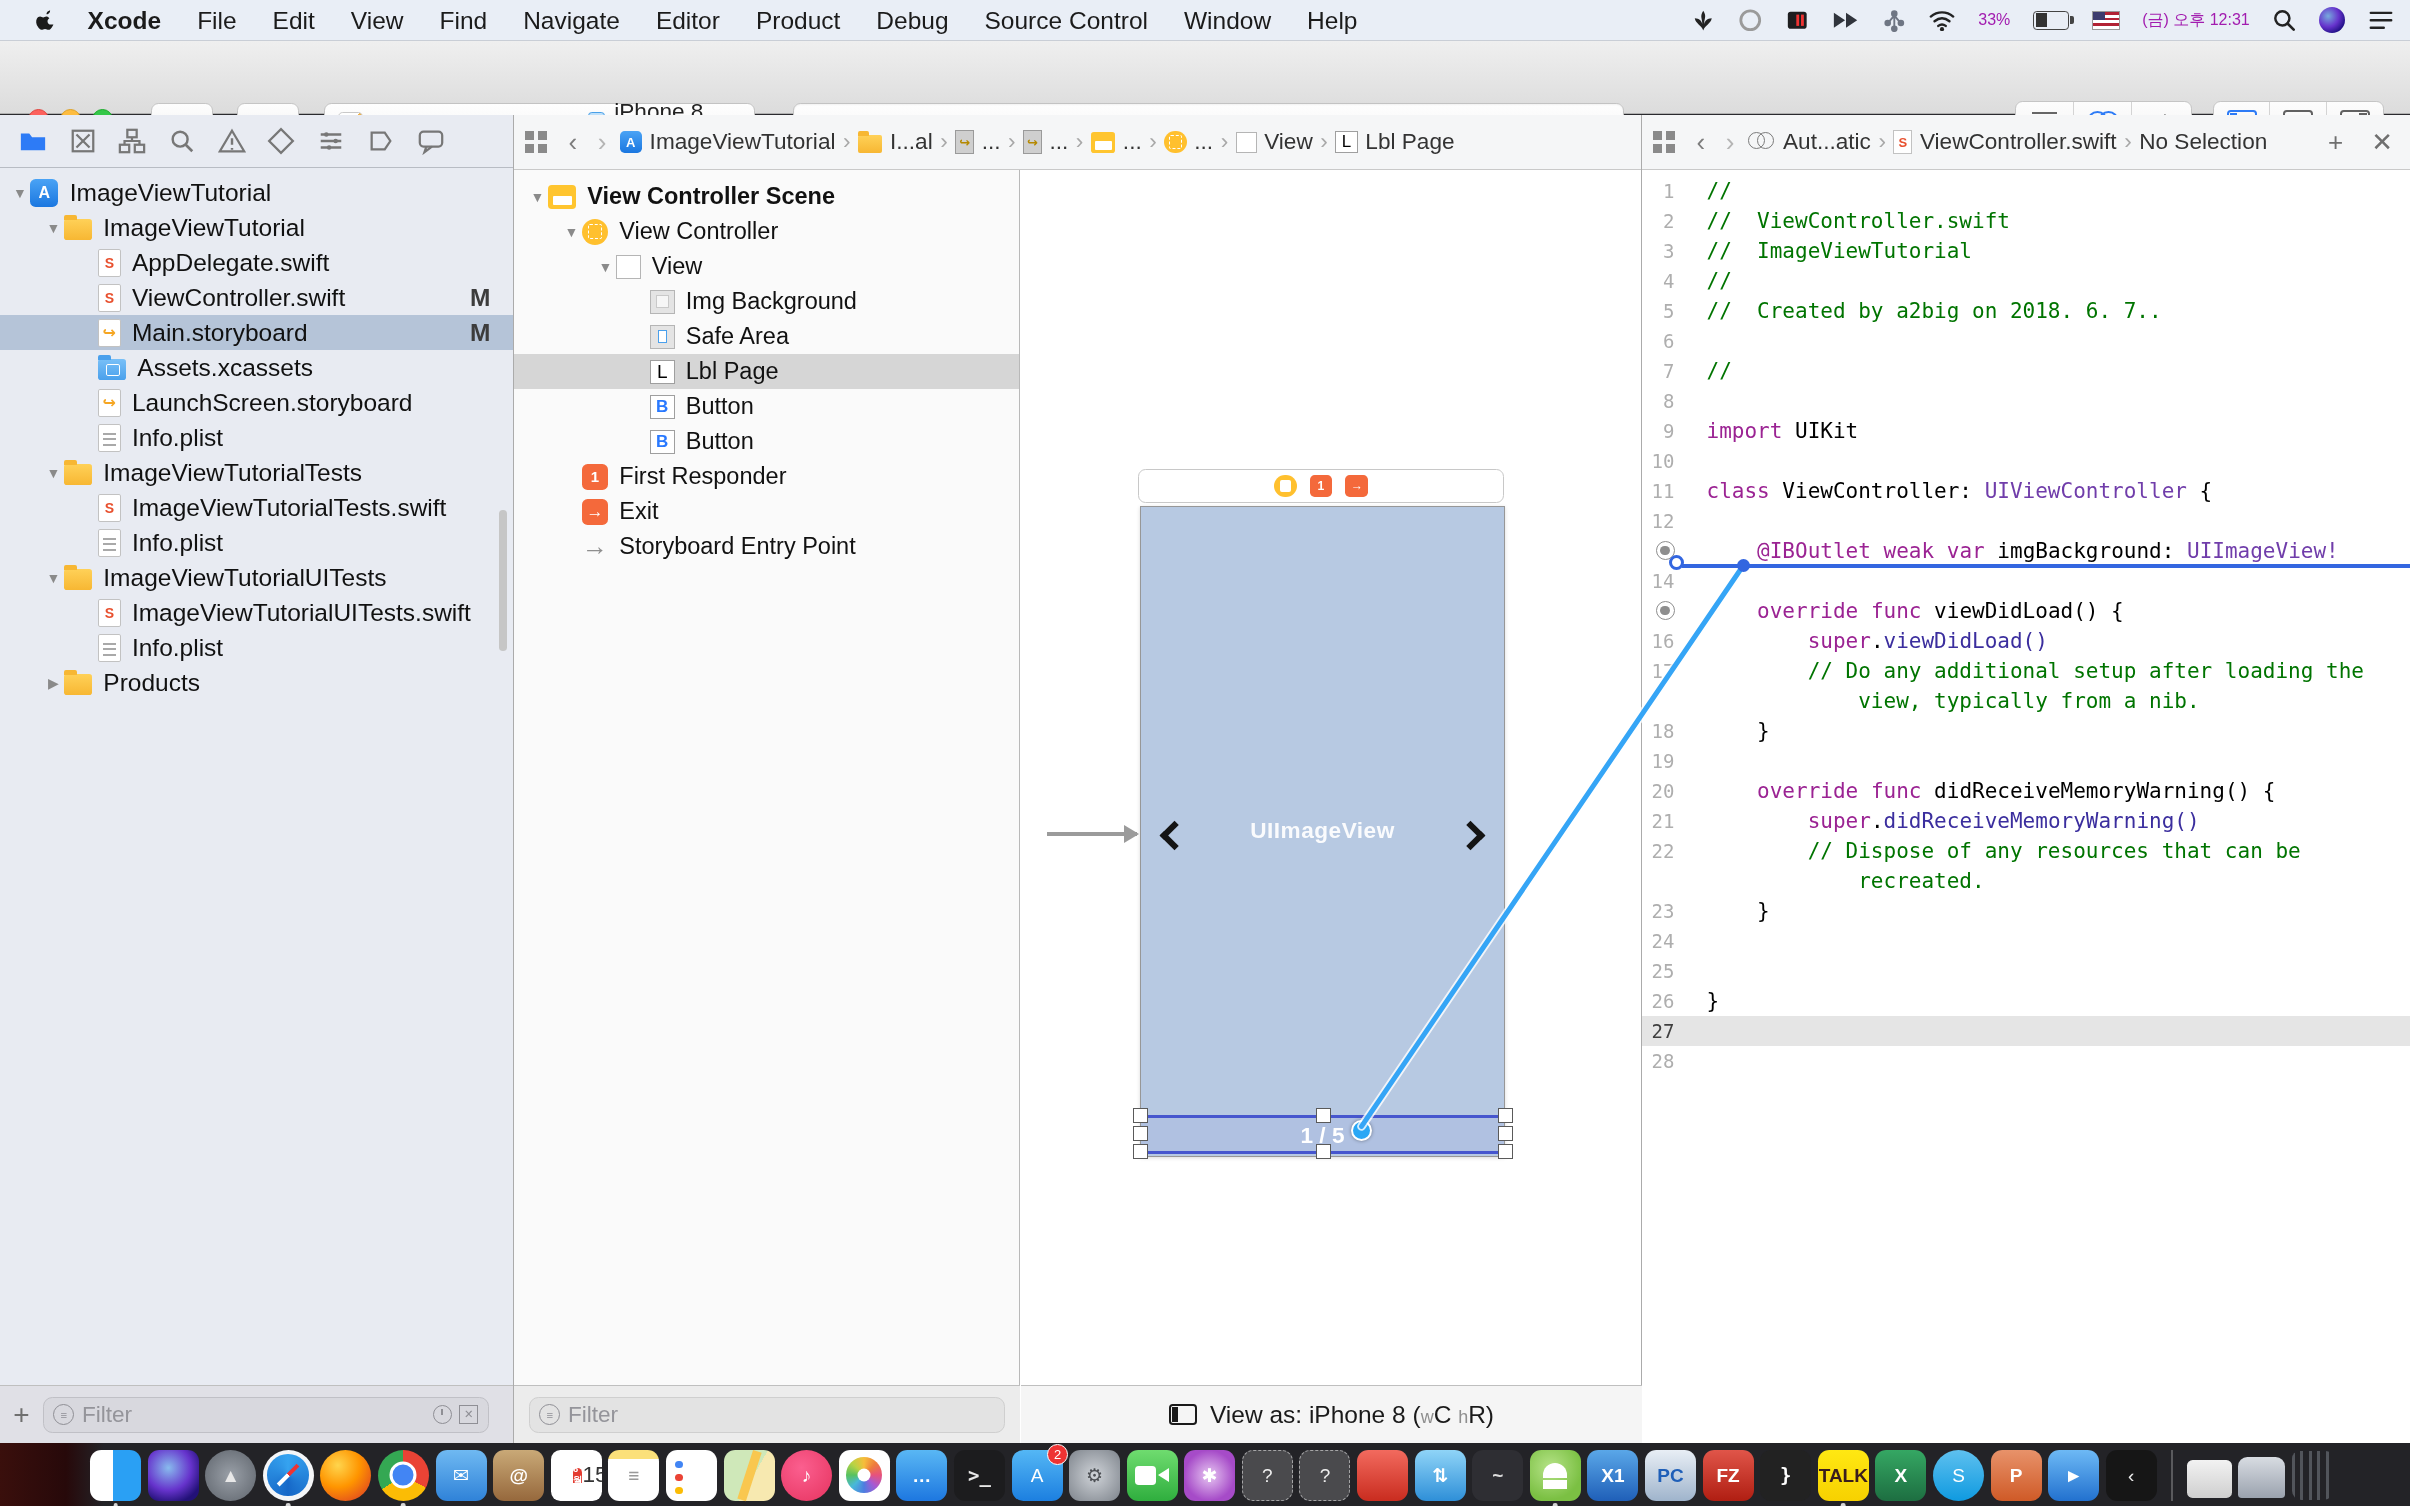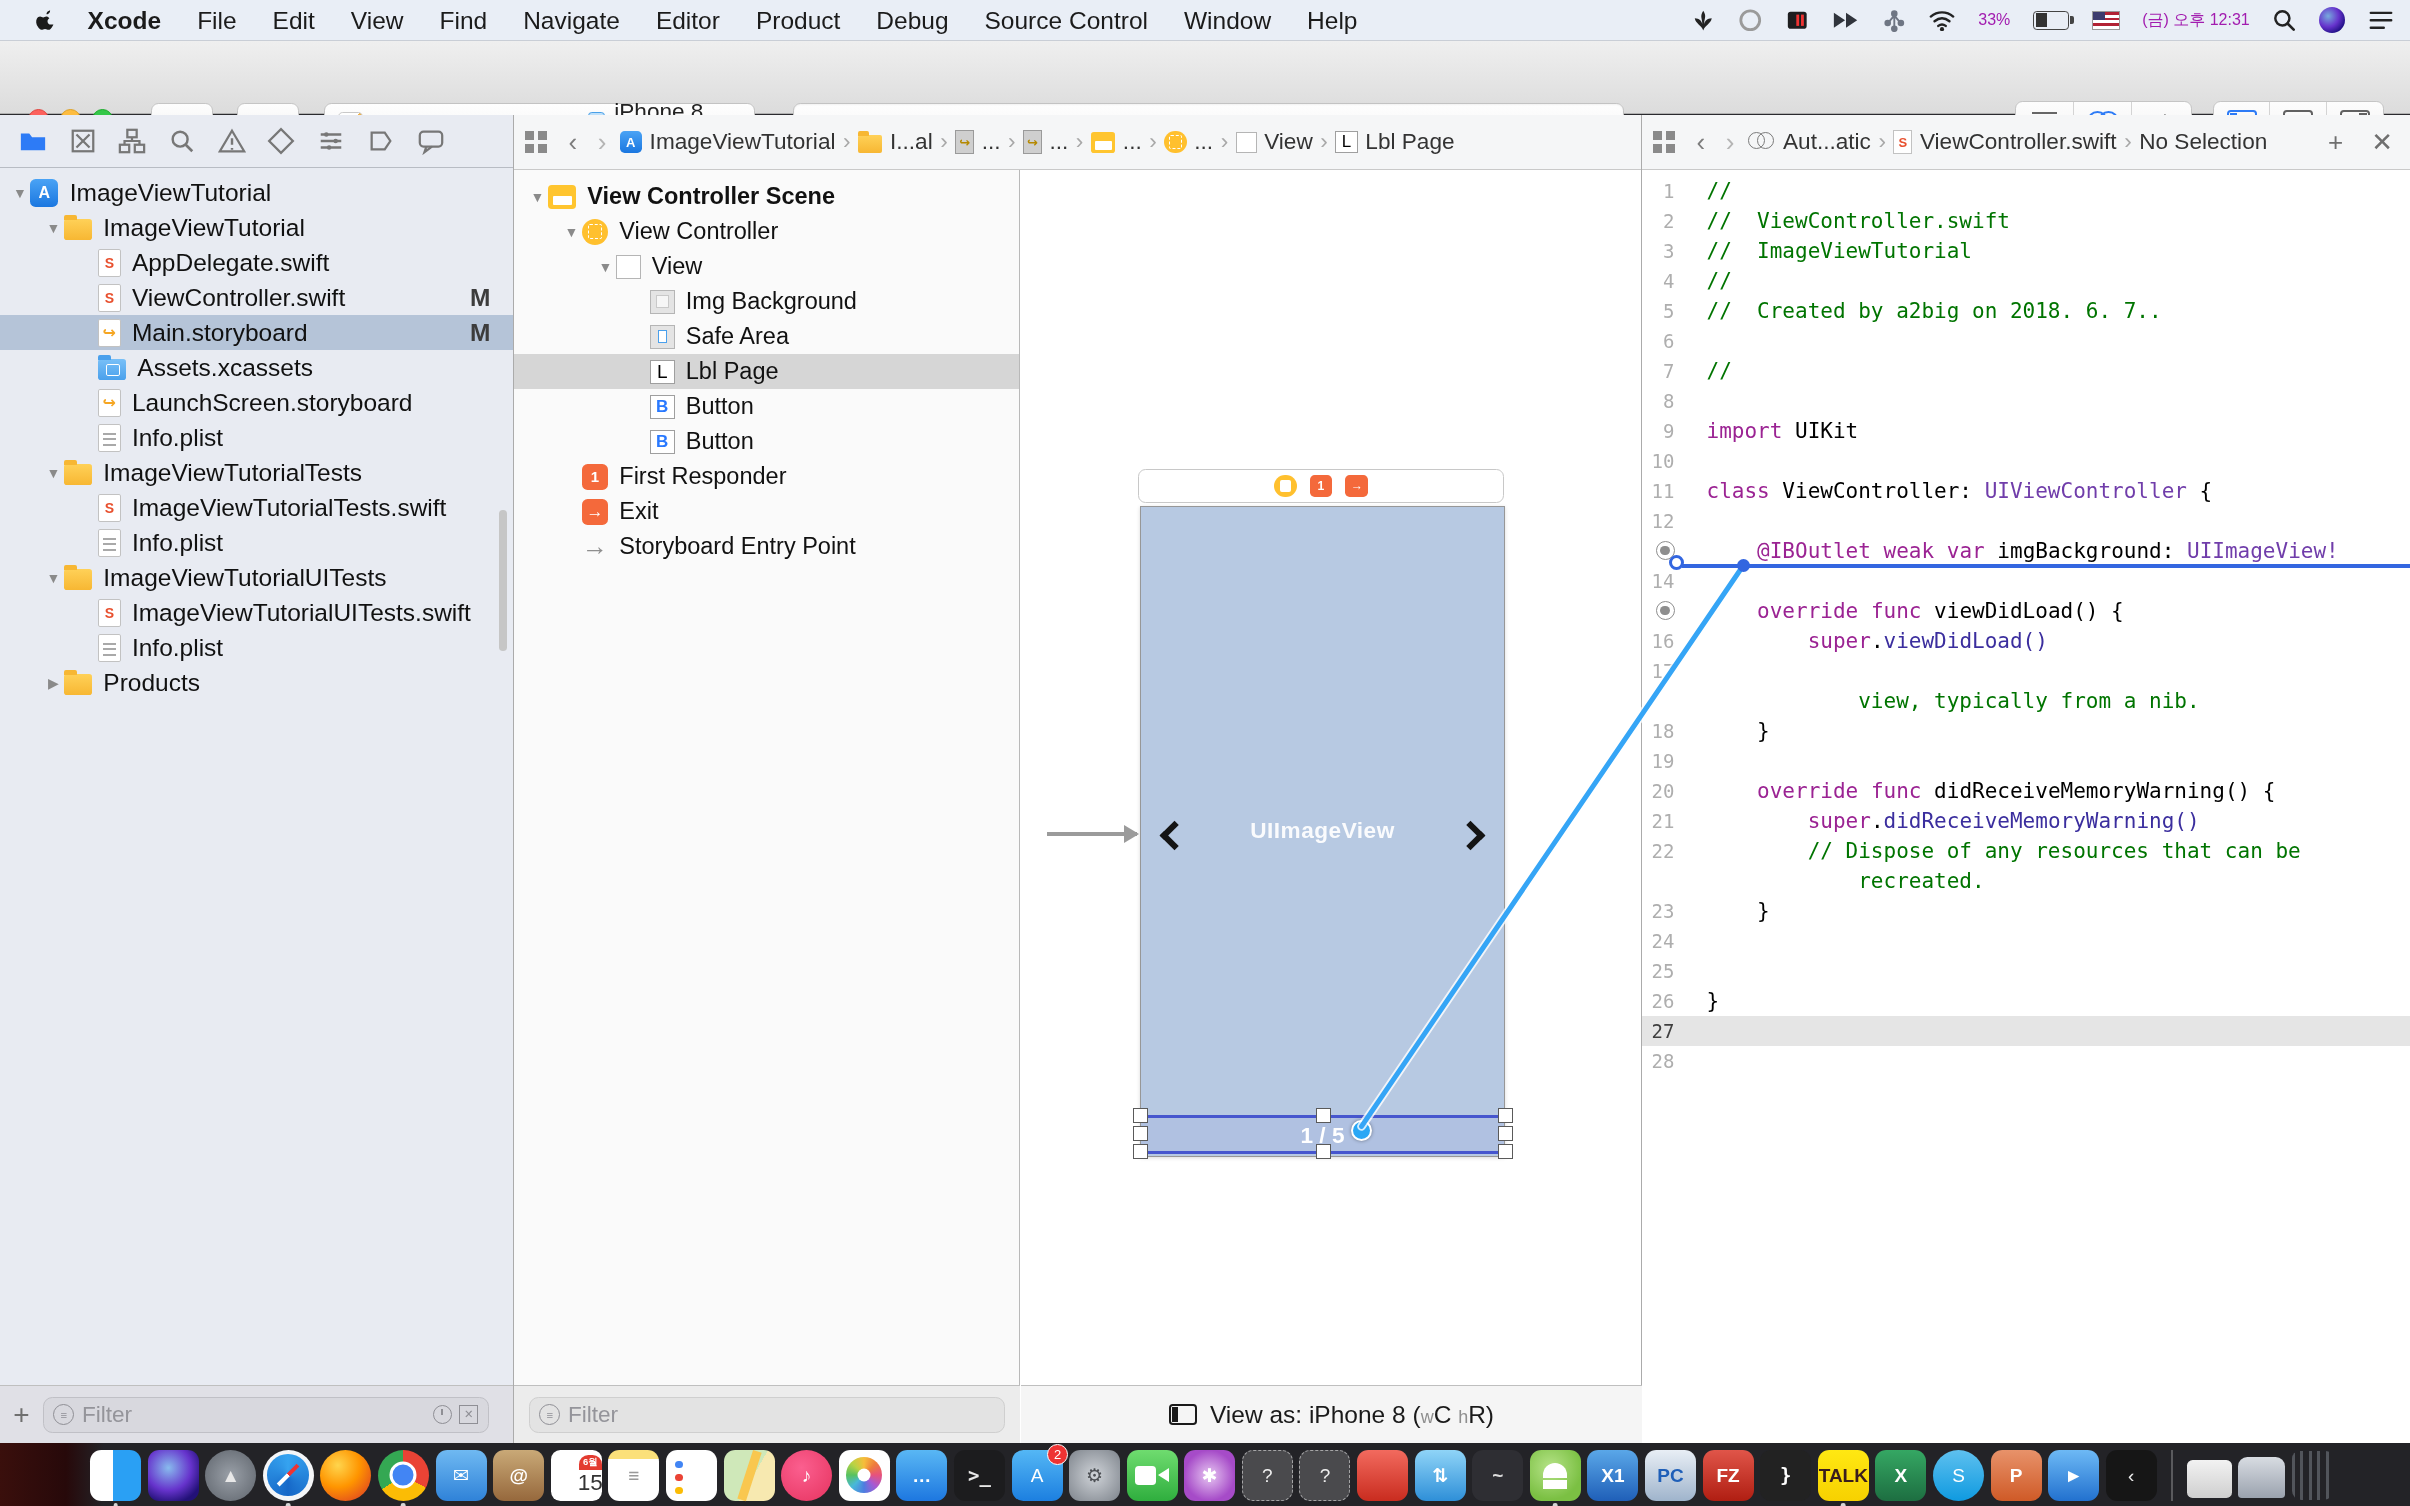--- a/index.html
+++ b/index.html
@@ -725,21 +725,21 @@
         <div class="code-row"><span class="gutter">7</span><span class="code-text"><span class="tk-c">//</span></span></div>
         <div class="code-row"><span class="gutter">8</span><span class="code-text"></span></div>
         <div class="code-row"><span class="gutter">9</span><span class="code-text"><span class="tk-k">import</span><span class="tk-p"> UIKit</span></span></div>
         <div class="code-row"><span class="gutter">10</span><span class="code-text"></span></div>
         <div class="code-row"><span class="gutter">11</span><span class="code-text"><span class="tk-k">class</span><span class="tk-p"> ViewController: </span><span class="tk-t">UIViewController</span><span class="tk-p"> {</span></span></div>
         <div class="code-row"><span class="gutter">12</span><span class="code-text"></span></div>
         <div class="code-row"><span class="gutter"><span class="well"></span></span><span class="code-text"><span class="tk-p">    </span><span class="tk-k">@IBOutlet</span><span class="tk-p"> </span><span class="tk-k">weak</span><span class="tk-p"> </span><span class="tk-k">var</span><span class="tk-p"> imgBackground: </span><span class="tk-t">UIImageView!</span></span></div>
         <div class="code-row"><span class="gutter">14</span><span class="code-text"></span></div>
         <div class="code-row"><span class="gutter"><span class="well"></span></span><span class="code-text"><span class="tk-p">    </span><span class="tk-k">override</span><span class="tk-p"> </span><span class="tk-k">func</span><span class="tk-p"> viewDidLoad() {</span></span></div>
         <div class="code-row"><span class="gutter">16</span><span class="code-text"><span class="tk-p">        </span><span class="tk-k">super</span><span class="tk-p">.</span><span class="tk-m">viewDidLoad()</span></span></div>
-        <div class="code-row"><span class="gutter">17</span></div>
+        <div class="code-row"><span class="gutter">17</span><span class="code-text"><span class="tk-c">        // Do any additional setup after loading the</span></span></div>
         <div class="code-row"><span class="gutter"></span><span class="code-text"><span class="tk-c">            view, typically from a nib.</span></span></div>
         <div class="code-row"><span class="gutter">18</span><span class="code-text"><span class="tk-p">    }</span></span></div>
         <div class="code-row"><span class="gutter">19</span><span class="code-text"></span></div>
         <div class="code-row"><span class="gutter">20</span><span class="code-text"><span class="tk-p">    </span><span class="tk-k">override</span><span class="tk-p"> </span><span class="tk-k">func</span><span class="tk-p"> didReceiveMemoryWarning() {</span></span></div>
         <div class="code-row"><span class="gutter">21</span><span class="code-text"><span class="tk-p">        </span><span class="tk-k">super</span><span class="tk-p">.</span><span class="tk-m">didReceiveMemoryWarning()</span></span></div>
         <div class="code-row"><span class="gutter">22</span><span class="code-text"><span class="tk-c">        // Dispose of any resources that can be</span></span></div>
         <div class="code-row"><span class="gutter"></span><span class="code-text"><span class="tk-c">            recreated.</span></span></div>
         <div class="code-row"><span class="gutter">23</span><span class="code-text"><span class="tk-p">    }</span></span></div>
         <div class="code-row"><span class="gutter">24</span><span class="code-text"></span></div>
         <div class="code-row"><span class="gutter">25</span><span class="code-text"></span></div>
@@ -771,21 +771,21 @@
     <div class="dock-app ic-firefox"></div>
     <div class="dock-app ic-chrome">
       <span class="run-dot"></span>
     </div>
     <div class="dock-app ic-mail">
       <span class="dock-glyph">✉</span>
     </div>
     <div class="dock-app ic-contacts">
       <span class="dock-glyph">@</span>
     </div>
-    <div class="dock-app ic-calendar" style="flex-direction: column; padding-left: 28px;">
+    <div class="dock-app ic-calendar" style="flex-direction: row; padding-left: 28px;">
       <span class="cal-top" style="width: 100%; height: 15px; background: rgb(227, 59, 48); color: rgb(255, 255, 255); font-size: 9.4px; display: flex; align-items: center; justify-content: center; border-radius: 9.4px 9.4px 0px 0px;">6월</span>
       <span class="cal-num">15</span>
     </div>
     <div class="dock-app ic-notes">
       <span class="dock-glyph">≡</span>
     </div>
     <div class="dock-app ic-reminders"></div>
     <div class="dock-app ic-maps"></div>
     <div class="dock-app ic-itunes">
       <span class="dock-glyph">♪</span>

